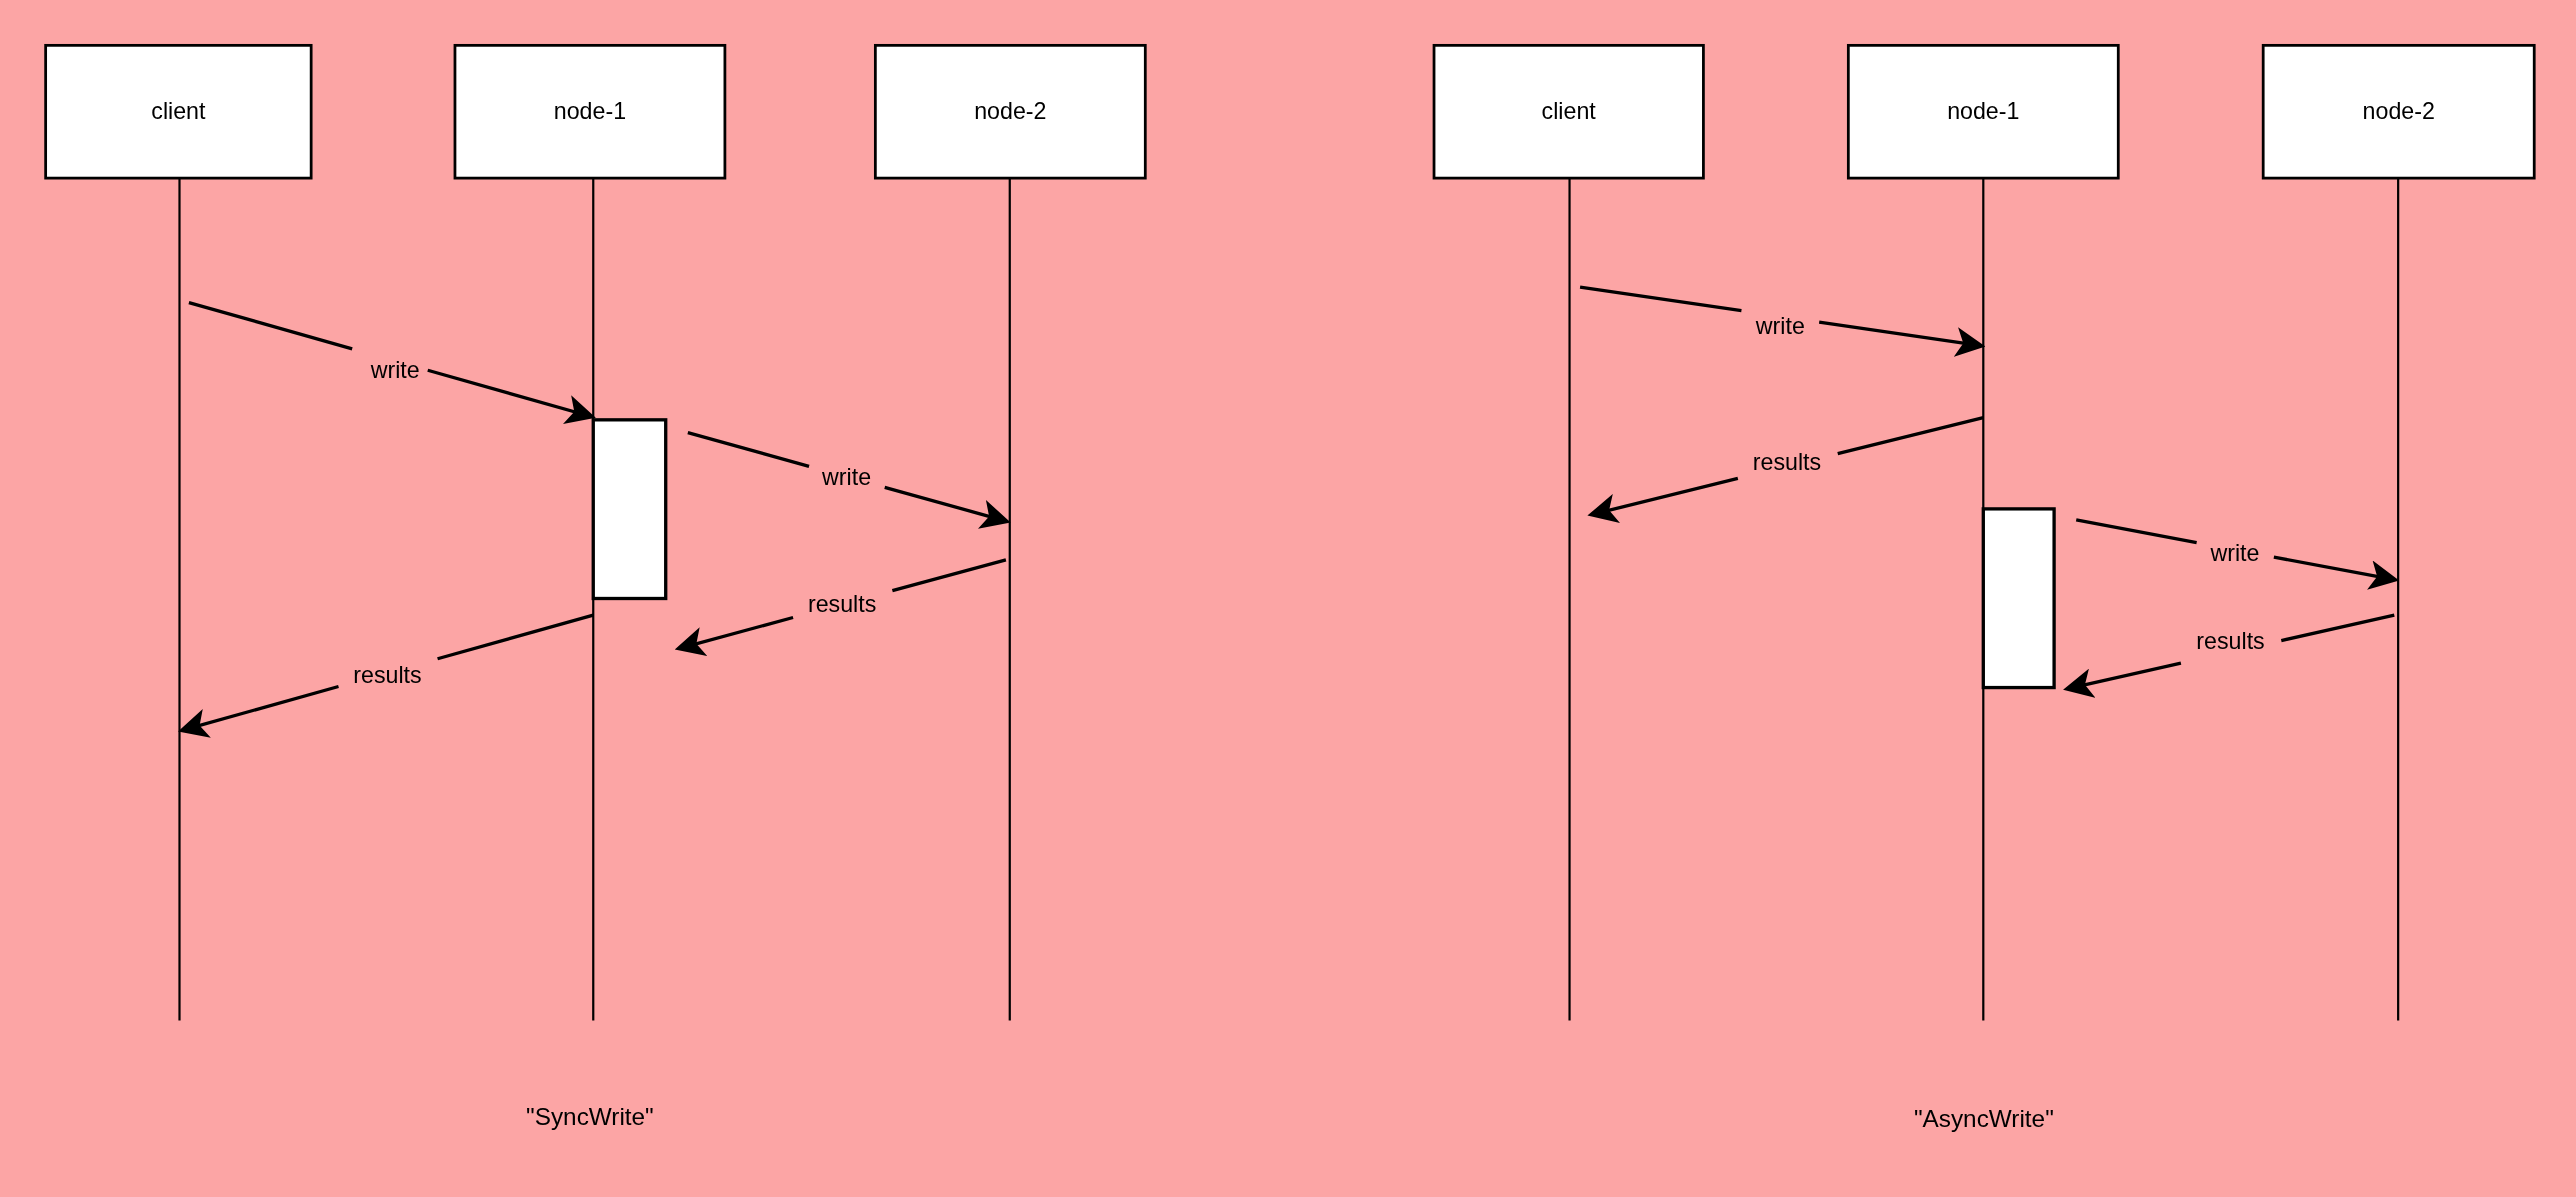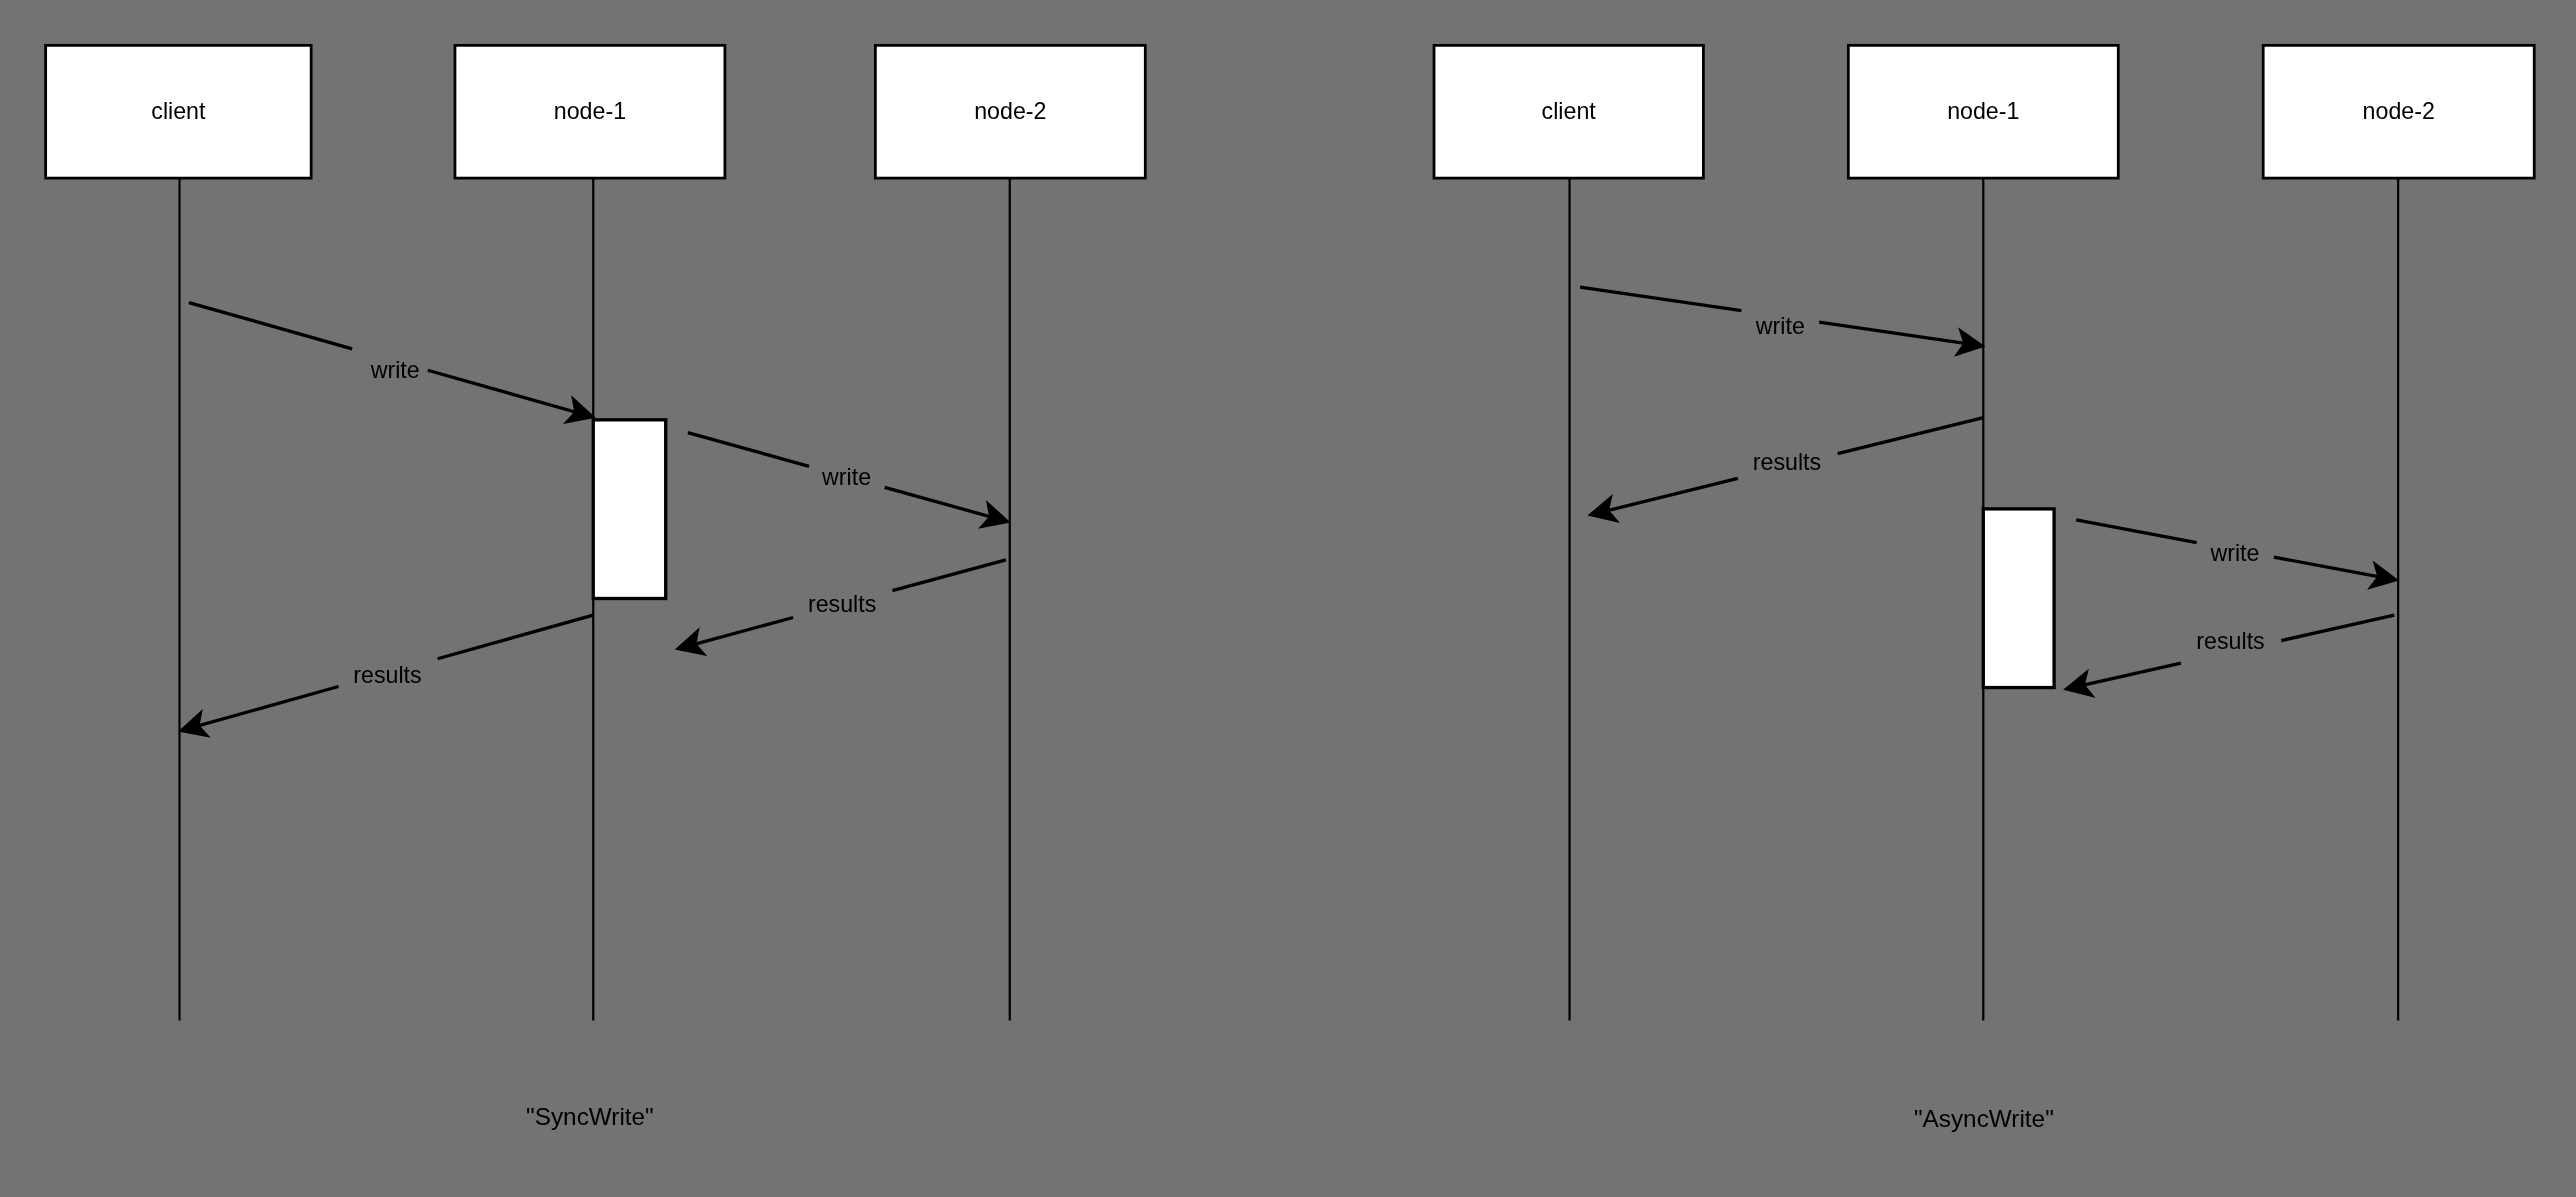--- a/index.html
+++ b/index.html
@@ -11,21 +11,21 @@
     width: 2576px;
     height: 1197px;
     font-family: "Liberation Sans", sans-serif;
     color: #000000;
     overflow: hidden;
   }
   #canvas {
     position: relative;
     width: 2576px;
     height: 1197px;
-    background: #737373;
+    background: #fca5a5;
   }
   .diagram {
     position: absolute;
     top: 0;
     left: 0;
     width: 2576px;
     height: 1197px;
   }
   svg.seq {
     position: absolute;

